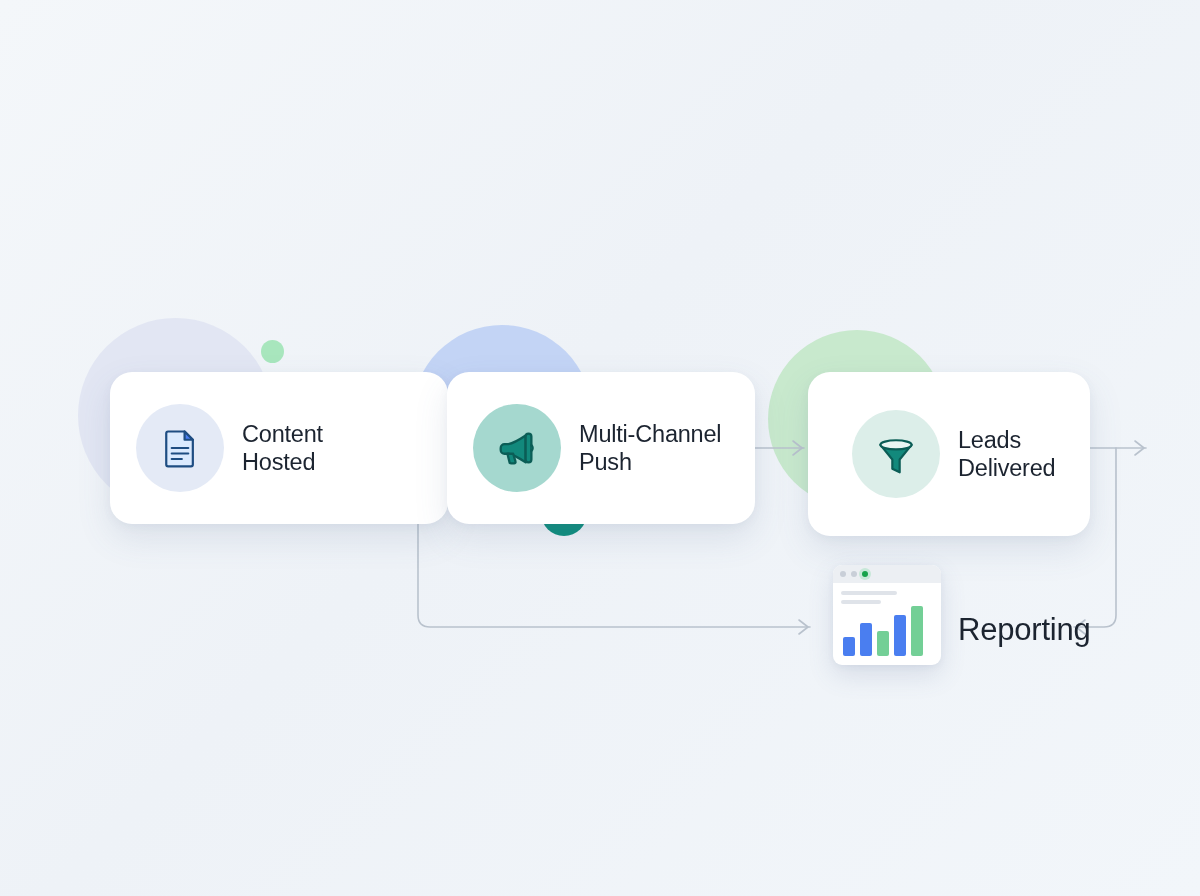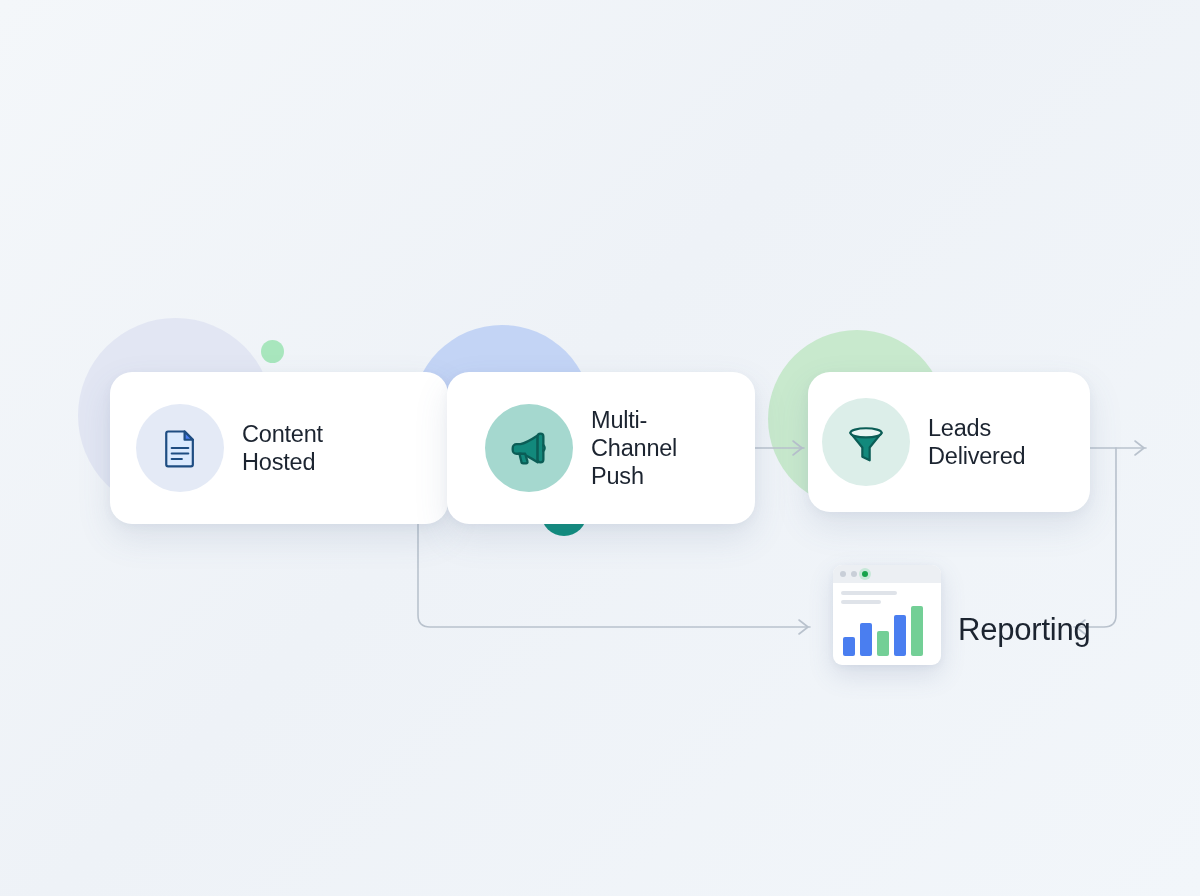--- a/index.html
+++ b/index.html
@@ -56,22 +56,22 @@
   .card {
     position: absolute;
     background: #ffffff;
     border-radius: 22px;
     box-shadow: 0 14px 34px rgba(80, 100, 140, 0.13), 0 3px 10px rgba(80,100,140,0.06);
     display: flex;
     align-items: center;
     box-sizing: border-box;
   }
   .card-1 { left: 110px; top: 372px; width: 338px; height: 152px; padding: 0 26px; }
-  .card-2 { left: 447px; top: 372px; width: 308px; height: 152px; padding: 0 38px; }
-  .card-3 { left: 808px; top: 372px; width: 282px; height: 140px; padding: 0 14px; }
+  .card-2 { left: 447px; top: 372px; width: 308px; height: 152px; padding: 0 26px; }
+  .card-3 { left: 808px; top: 372px; width: 282px; height: 164px; padding: 0 44px; }
 
   .icon-circle {
     width: 88px; height: 88px;
     border-radius: 50%;
     display: flex;
     align-items: center;
     justify-content: center;
     flex: 0 0 88px;
   }
   .icon-circle.lavender { background: #e4eaf6; }

